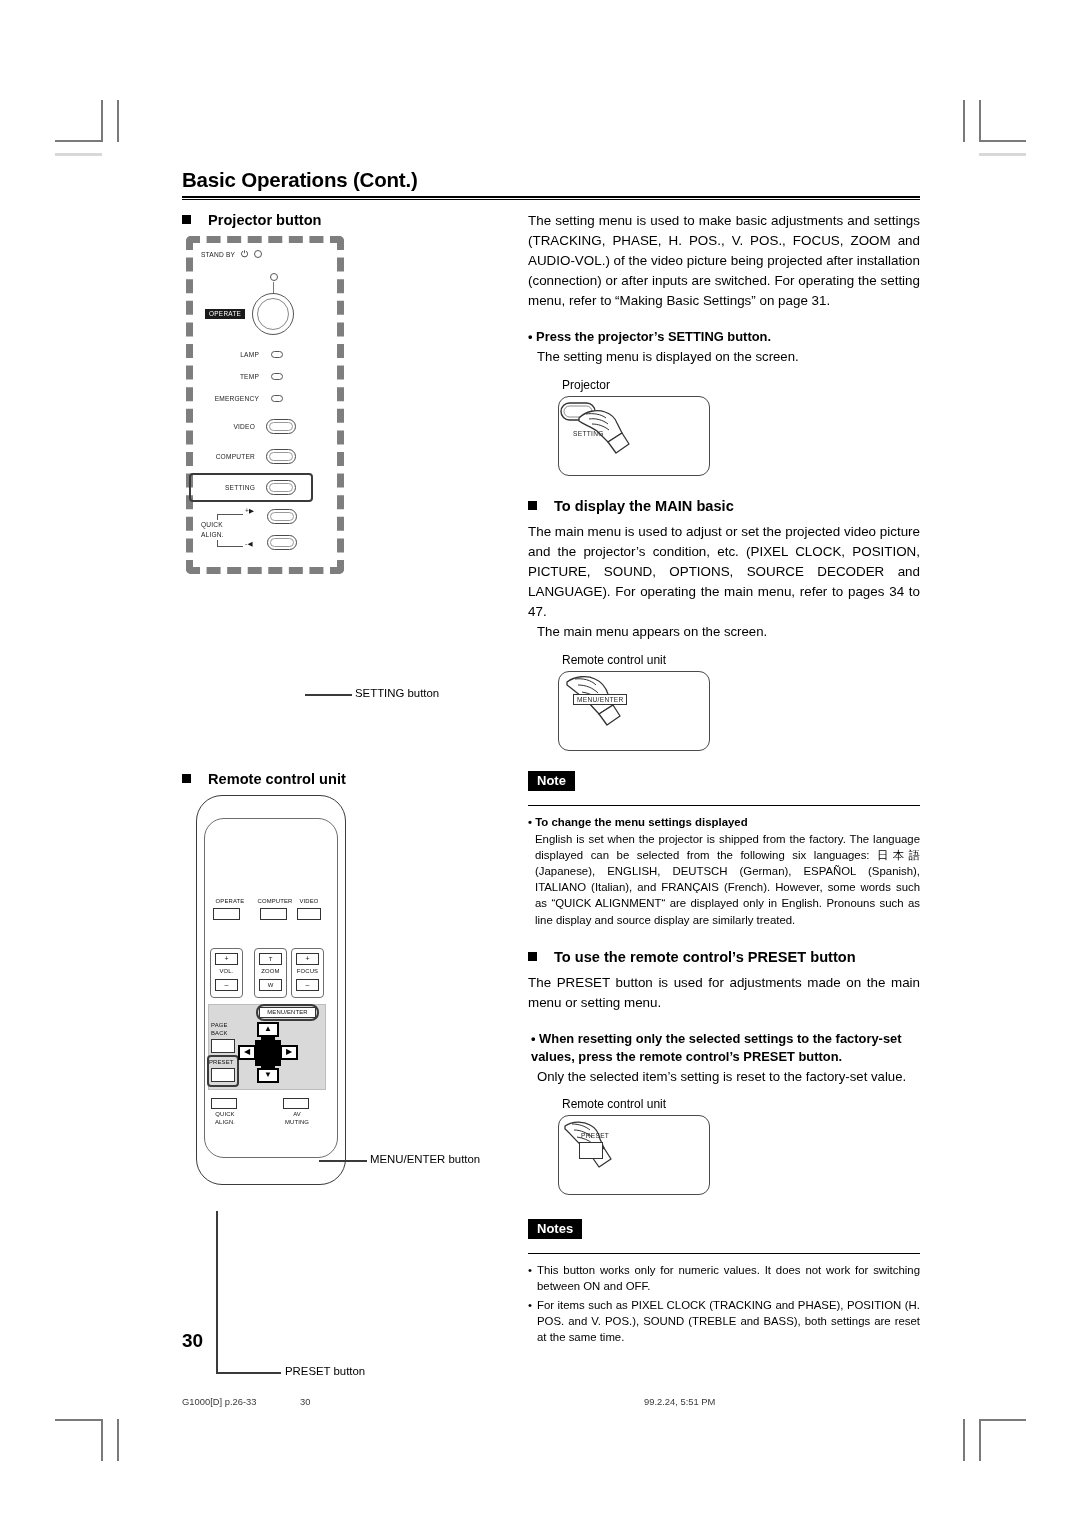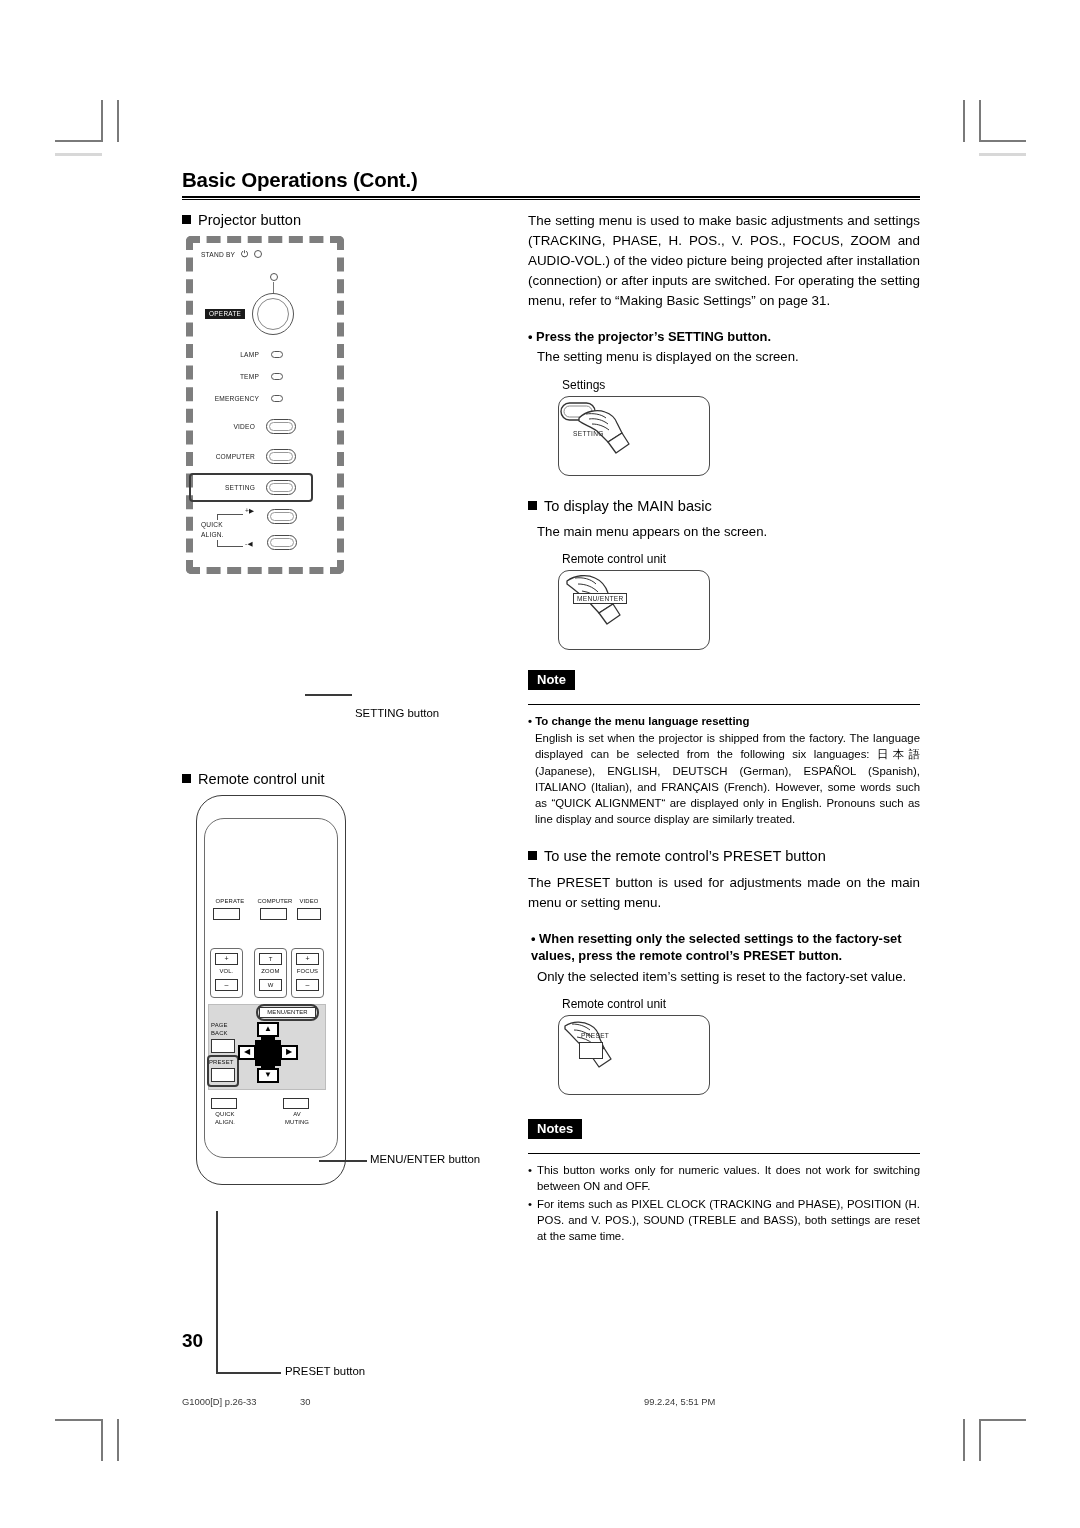--- a/index.html
+++ b/index.html
@@ -31,22 +31,22 @@
     padding-bottom:4px;
   }
   .rule-double { border-top:2.6px solid #000; border-bottom:1.4px solid #000; height:3.5px; margin-bottom:11px;}
 
   
   .cols { display:flex; gap:38px; }
   .col-left { width:330px; position:relative; }
   .col-right { width:420px; position:relative; }
 
   h2.sec {
-    font-size:14.6px; font-weight:normal; margin:0 0 7px 0;
-    display:flex; align-items:flex-start; gap:7px; line-height:1.25;
+    font-size:14.6px; font-weight:bold; margin:0 0 7px 0;
+    display:flex; align-items:flex-start; gap:17px; line-height:1.25;
   }
   h2.sec .sq { display:inline-block; width:9px; height:9px; background:#000; margin-top:4px; flex:0 0 auto;}
   p.body {
     font-size:13.4px; line-height:1.50; margin:0 0 0 0;
     text-align:justify; text-justify:inter-word;
   }
   p.step {
     font-size:12.9px; font-weight:bold; margin:17px 0 2px 0; line-height:1.35;
   }
   p.sub {
@@ -204,21 +204,21 @@
         <span class="pp-txt" style="position:absolute;left:8px;top:288px;">ALIGN.</span>
         <span class="pp-txt" style="position:absolute;left:52px;top:264px;">+▶</span>
         <span class="pp-txt" style="position:absolute;left:52px;top:297px;">-◀</span>
         <i class="lead" style="left:24px;top:271px;width:26px;height:1px;background:#555;"></i>
         <i class="lead" style="left:24px;top:271px;width:1px;height:6px;background:#555;"></i>
         <i class="lead" style="left:24px;top:303px;width:26px;height:1px;background:#555;"></i>
         <i class="lead" style="left:24px;top:297px;width:1px;height:7px;background:#555;"></i>
       </div>
 
       <i class="lead" style="left:123px;top:483px;width:47px;height:2.4px;"></i>
-      <span class="lead-lbl" style="left:173px;top:496px;">SETTING button</span>
+      <span class="lead-lbl" style="left:173px;top:476px;">SETTING button</span>
 
       <h2 class="sec" style="margin-top:196px;">
         <span class="sq"></span>
         <span>Remote control unit</span>
       </h2>
 
       <div class="remote">
         <div class="inner"></div>
 
         <span class="rm-lbl" style="left:13px;top:102px;width:40px;">OPERATE</span>
@@ -296,57 +296,58 @@
       <i class="lead" style="left:34px;top:1161px;width:65px;height:2.4px;"></i>
       <span class="lead-lbl" style="left:103px;top:1154px;">PRESET button</span>
 
     </div>
 
     <div class="col-right">
 
       <p class="body">The setting menu is used to make basic adjustments and settings (TRACKING, PHASE, H. POS., V. POS., FOCUS, ZOOM and AUDIO-VOL.) of the video picture being projected after installation (connection) or after inputs are switched. For operating the setting menu, refer to “Making Basic Settings” on page 31.</p>
       <p class="step">• Press the projector’s SETTING button.</p>
       <p class="sub">The setting menu is displayed on the screen.</p>
-      <div class="caption">Settings</div>
+      <div class="caption">Projector</div>
       <div class="illus">
         <span class="lbl" style="left:14px;top:33px;">SETTING</span>
         <svg width="92" height="64" viewBox="0 0 92 64" style="left:58px;top:14px;">
           <rect x="2" y="6" width="34" height="17" rx="8.5" fill="none" stroke="#333" stroke-width="1.4"></rect>
           <rect x="5" y="9" width="28" height="11" rx="5.5" fill="none" stroke="#888" stroke-width="1"></rect>
           <path d="M20 21 C27 14, 38 12, 46 15 C52 17, 56 21, 58 26 L63 36 L49 45 L38 34 C32 30, 24 27, 20 24 Z" fill="#fff" stroke="#333" stroke-width="1.3" stroke-linejoin="round"></path>
           <path d="M27 17 C34 16, 42 17, 47 21" fill="none" stroke="#333" stroke-width="1"></path>
           <path d="M30 22 C37 21, 44 23, 49 27" fill="none" stroke="#333" stroke-width="1"></path>
           <path d="M33 27 C39 27, 45 29, 50 33" fill="none" stroke="#333" stroke-width="1"></path>
           <path d="M49 45 L63 36 L70 47 L57 56 Z" fill="#fff" stroke="#333" stroke-width="1.3" stroke-linejoin="round"></path>
         </svg>
       </div>
 
       <h2 class="sec" style="margin-top:21px;">
         <span class="sq"></span>
         <span>To display the MAIN basic</span>
       </h2>
+      <p class="body">The main menu is used to adjust or set the projected video picture and the projector’s condition, etc. (PIXEL CLOCK, POSITION, PICTURE, SOUND, OPTIONS, SOURCE DECODER and LANGUAGE). For operating the main menu, refer to pages 34 to 47.</p>
       <p class="sub">The main menu appears on the screen.</p>
       <div class="caption">Remote control unit</div>
       <div class="illus">
         <span class="rm-btn" style="left:14px;top:22px;width:54px;height:11px;"></span>
         <span class="lbl" style="left:18px;top:24px;">MENU/ENTER</span>
         <svg width="80" height="62" viewBox="0 0 80 62" style="left:40px;top:16px;">
           <path d="M8 10 C16 4, 28 3, 36 7 C43 10, 47 16, 49 22 L54 33 L40 42 L29 30 C22 24, 12 16, 8 13 Z" fill="#fff" stroke="#333" stroke-width="1.3" stroke-linejoin="round"></path>
           <path d="M16 7 C24 6, 32 8, 37 13" fill="none" stroke="#333" stroke-width="1"></path>
           <path d="M19 13 C27 13, 34 16, 39 21" fill="none" stroke="#333" stroke-width="1"></path>
           <path d="M23 20 C30 21, 36 24, 41 28" fill="none" stroke="#333" stroke-width="1"></path>
           <path d="M40 42 L54 33 L61 44 L48 53 Z" fill="#fff" stroke="#333" stroke-width="1.3" stroke-linejoin="round"></path>
         </svg>
       </div>
 
       <div class="note-wrap">
         <span class="note-tag">Note</span>
         <div class="hr-note"></div>
         <div class="note-body">
-          <div style="font-weight:bold;margin-bottom:1px;">• To change the menu language resetting</div>
+          <div style="font-weight:bold;margin-bottom:1px;">• To change the menu settings displayed</div>
           <div style="margin-left:7px;">English is set when the projector is shipped from the factory. The language displayed can be selected from the following six languages: 日本語 (Japanese), ENGLISH, DEUTSCH (German), ESPAÑOL (Spanish), ITALIANO (Italian), and FRANÇAIS (French). However, some words such as “QUICK ALIGNMENT“ are displayed only in English. Pronouns such as line display and source display are similarly treated.</div>
         </div>
       </div>
 
       <h2 class="sec" style="margin-top:20px;">
         <span class="sq"></span>
         <span>To use the remote control’s PRESET button</span>
       </h2>
       <p class="body">The PRESET button is used for adjustments made on the main menu or setting menu.</p>
       <p class="step" style="margin-left:3px;">• When resetting only the selected settings to the factory-set values, press the remote control’s PRESET button.</p>

